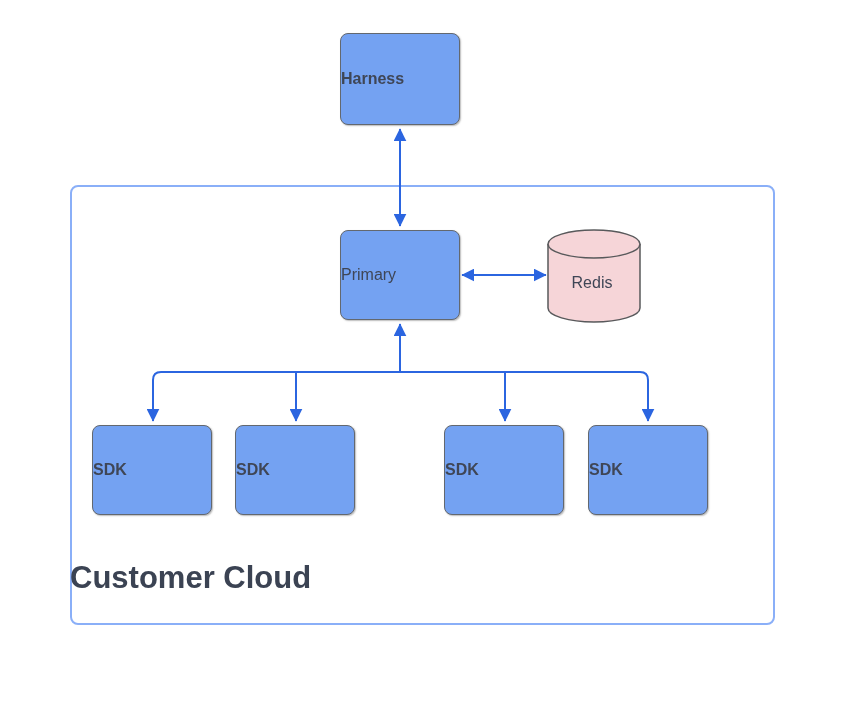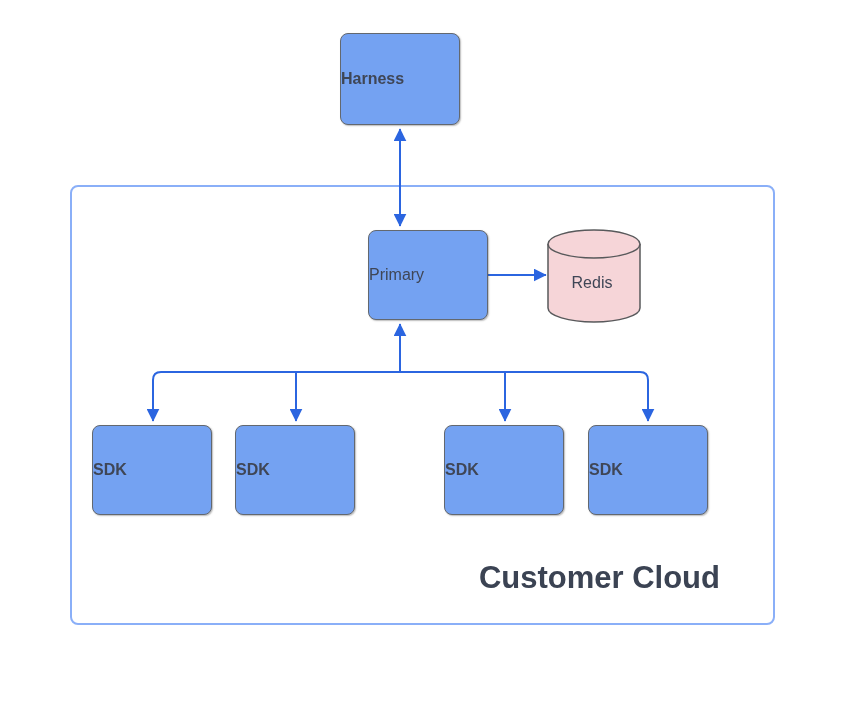--- a/index.html
+++ b/index.html
@@ -85,21 +85,21 @@
     justify-content: center;
     color: var(--node-text);
     font-size: 16px;
     z-index: 2;
   }
   .container-title {
     position: absolute;
     left: 70px;
     top: 560px;
     width: 650px;
-    text-align: right;
+    text-align: left;
     font-size: 31px;
     font-weight: bold;
     color: var(--title-text);
     z-index: 1;
   }
 </style>
 </head>
 <body>
 
 <div class="canvas">
@@ -127,21 +127,21 @@
     <g>
       <path class="cylinder-shape" d="M548 244 V308 A46 14 0 0 0 640 308 V244"></path>
       <ellipse class="cylinder-shape" cx="594" cy="244" rx="46" ry="14"></ellipse>
     </g>
   </svg>
 
   <div class="node bold" style="left:340px; top:33px; height:92px;">
     <span class="node-label">Harness</span>
   </div>
 
-  <div class="node" style="left:340px; top:230px;margin-left:28px;">
+  <div class="node" style="left:340px; top:230px;">
     <span class="node-label">Primary</span>
   </div>
 
   <div class="cylinder-label">
     <span class="node-label">Redis</span>
   </div>
 
   <div class="node bold" style="left:92px; top:425px;">
     <span class="node-label">SDK</span>
   </div>

